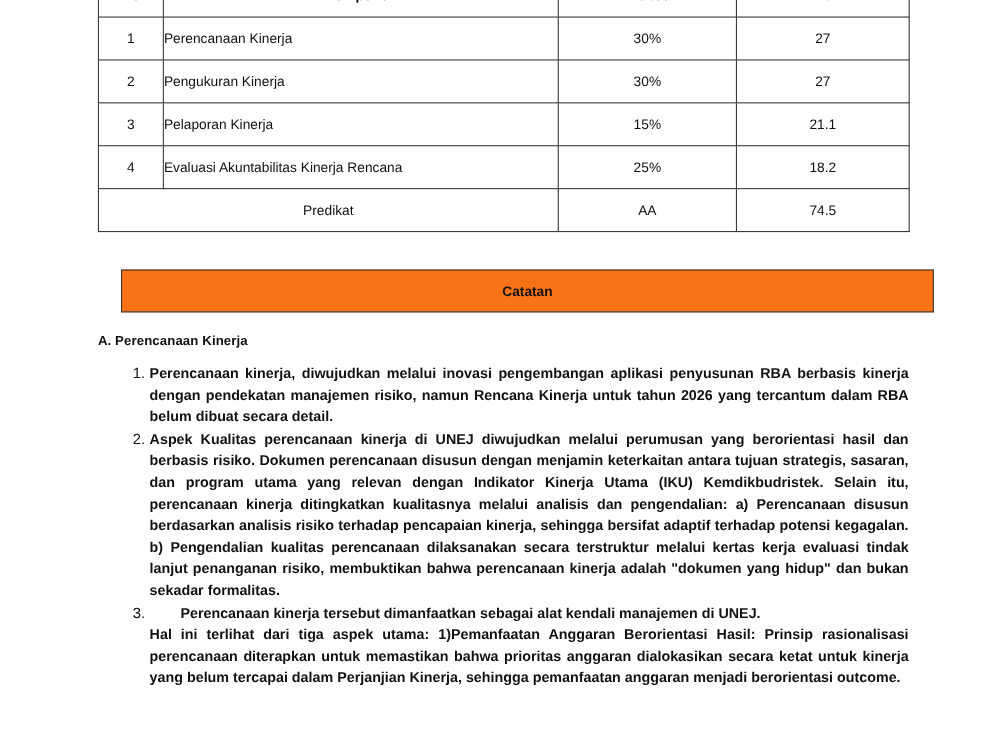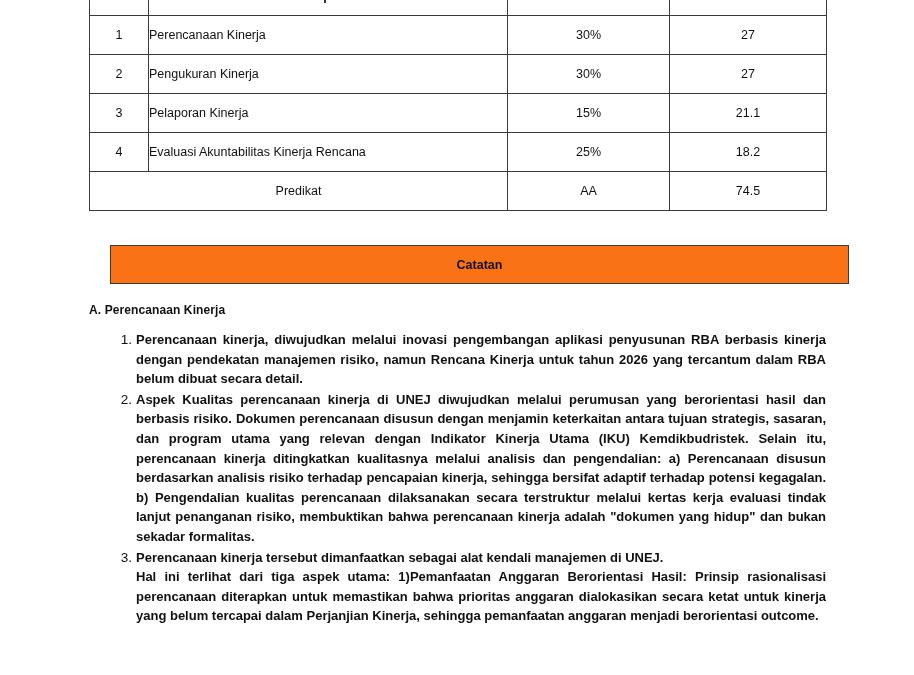--- a/index.html
+++ b/index.html
@@ -121,20 +121,21 @@
     line-height: 19.6px;
     text-align: justify;
     text-justify: inter-word;
   }
   .li-body .para-tail {
     display: block;
     text-align: justify;
   }
   .li-body .no-justify {
     text-align: left;
+    margin-left: 28px;
   }
 </style>
 </head>
 <body>
 
 <div class="page">
 
   <div class="score-table-wrap">
     <table class="score-table">
       <colgroup>

